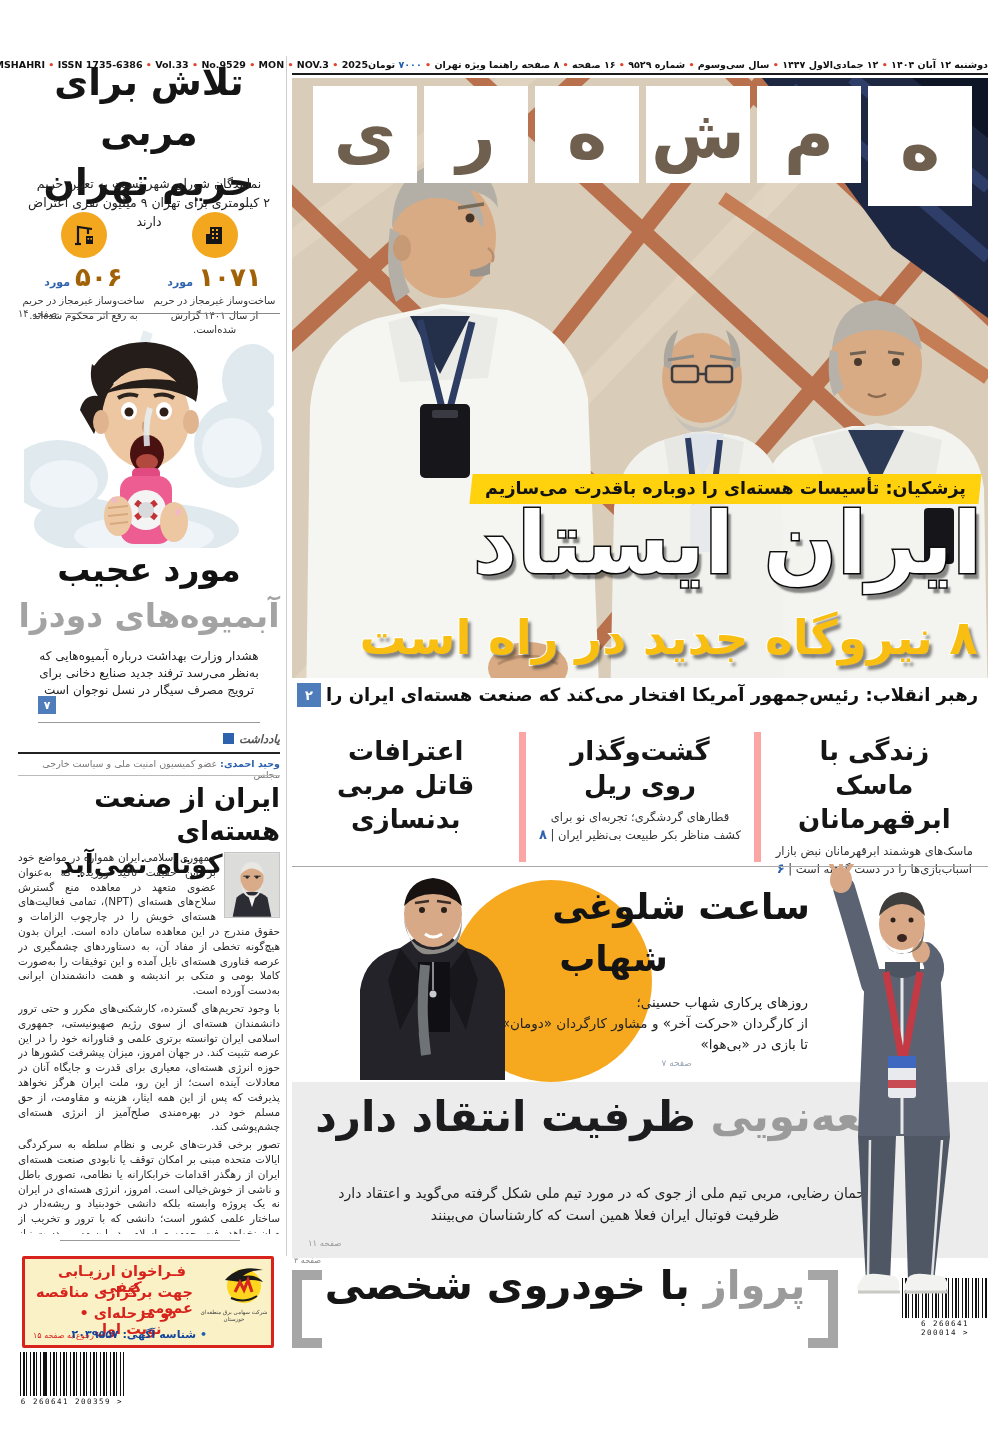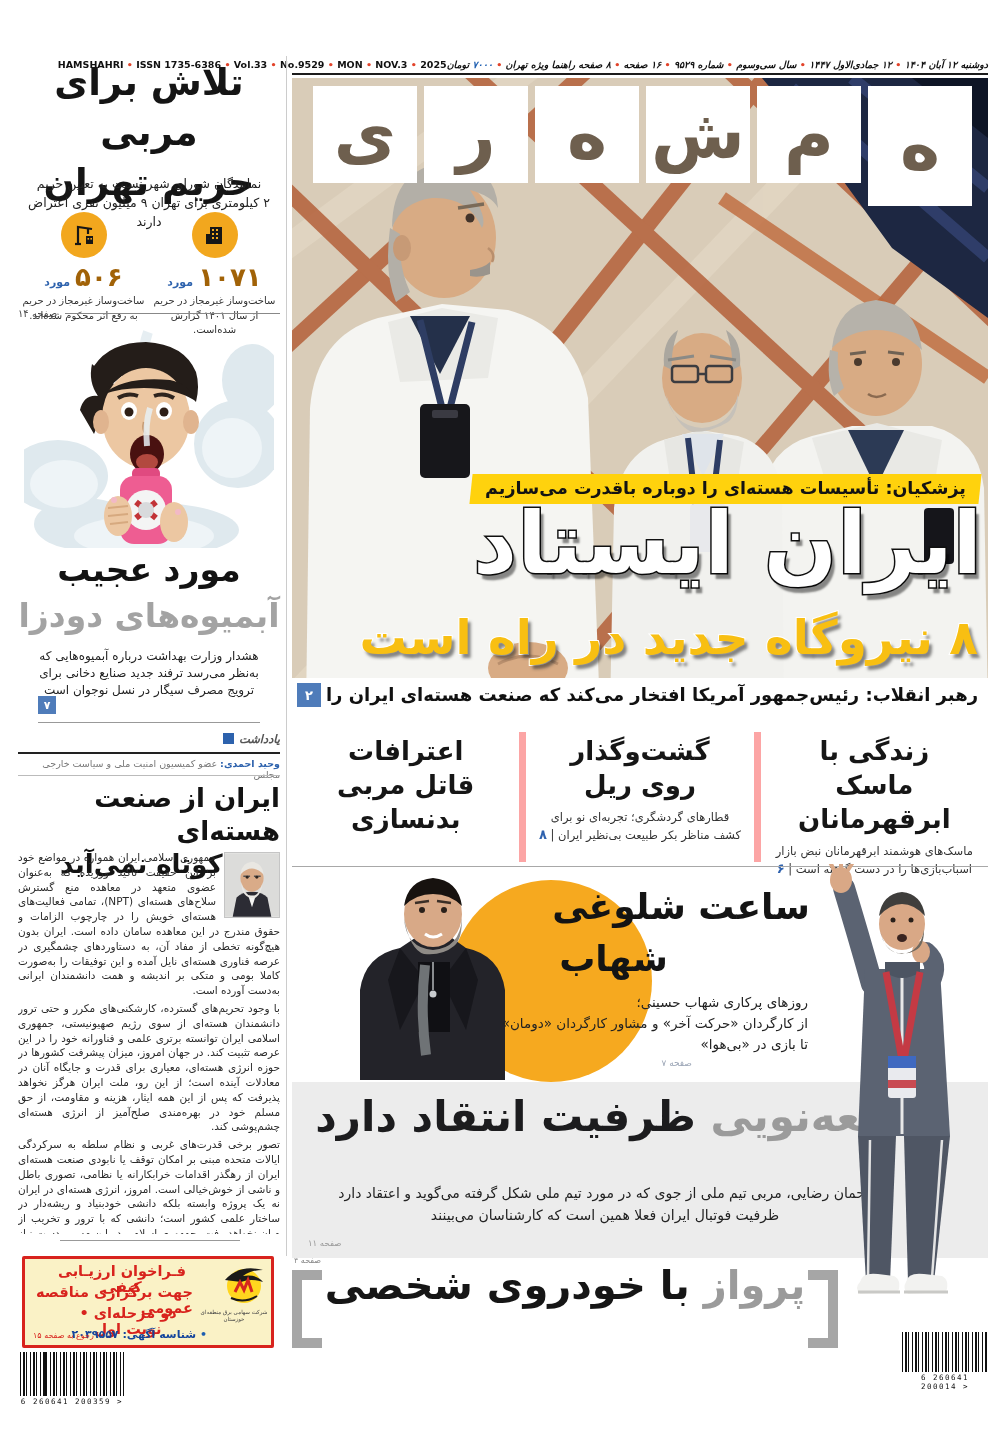--- a/index.html
+++ b/index.html
@@ -3,21 +3,21 @@
 <meta charset="utf-8">
 <style>
   * { margin:0; padding:0; box-sizing:border-box; }
   html,body { background:#ffffff; }
   body { font-family:"DejaVu Sans", sans-serif; }
   #page { position:relative; width:1000px; height:1429px; background:#fff; direction:rtl; overflow:hidden; margin:0 auto; }
   .abs { position:absolute; }
 
   
   #top-header { left:292px; top:52px; width:696px; height:23px; display:flex; justify-content:space-between; align-items:flex-end; border-bottom:2px solid #1c1c1c; padding-bottom:3px; }
-  .hdr-fa { font-size:9.5px; color:#111; font-weight:bold; white-space:nowrap;font-style:italic; }
+  .hdr-fa { font-size:9.5px; color:#111; font-weight:bold; white-space:nowrap; }
   .hdr-fa .seg + .seg::before, .hdr-en .seg + .seg::before { content:"• "; color:#e2432a; }
   .hdr-en { direction:ltr; font-size:9.5px; color:#111; font-weight:bold; white-space:nowrap; }
   .price-num { color:#1d5eb0; }
 
   
   #lead-photo { left:292px; top:78px; width:696px; height:634px; overflow:hidden; background:#d9ccb8; }
   #lead-photo svg { position:absolute; left:0; top:0; }
   #logo-row { position:absolute; top:8px; right:16px; display:flex; gap:7px; z-index:3; }
   .logo-sq { width:104px; height:97px; background:#fff; display:flex; align-items:center; justify-content:center; font-size:68px; font-weight:bold; color:#6e5f4e; line-height:1; }
   .logo-sq.tall { height:120px; }
@@ -70,21 +70,21 @@
   #parvaz-title { position:absolute; left:30px; right:30px; top:0; text-align:center; font-size:40px; font-weight:bold; line-height:1.15; }
   #parvaz-title .t-gray { color:#9b9b9b; }
   #parvaz-title .t-black { color:#161616; }
   #parvaz-sub { position:absolute; left:26px; right:26px; top:60px; text-align:center; font-size:13.5px; color:#222; line-height:20px; }
 
   
   .barcode { position:absolute; }
   .bars { height:40px; background:
       repeating-linear-gradient(90deg,#101010 0 1.5px,#fff 1.5px 3px,#101010 3px 5.5px,#fff 5.5px 6.5px,#101010 6.5px 7.5px,#fff 7.5px 10px); }
   .bc-num { direction:ltr; text-align:center; font-family:"DejaVu Sans Mono", monospace; font-size:7.5px; letter-spacing:1.5px; color:#111; margin-top:1px; }
-  #bc-right { left:902px; top:1332px; width:86px; }
+  #bc-right { left:902px; top:1278px; width:86px; }
   #bc-left { left:20px; top:1352px; width:104px; }
   #bc-left .bars { height:44px; }
 
   
   #v-divider { left:286px; top:56px; height:1200px; border-left:1px solid #cccccc; width:0; }
 
   
   .sb { left:18px; width:262px; }
   #sb-title { top:58px; text-align:center; font-size:37px; font-weight:bold; color:#151515; line-height:50px; }
   #sb-sub { top:174px; text-align:center; font-size:12.5px; color:#222; line-height:19px; }

